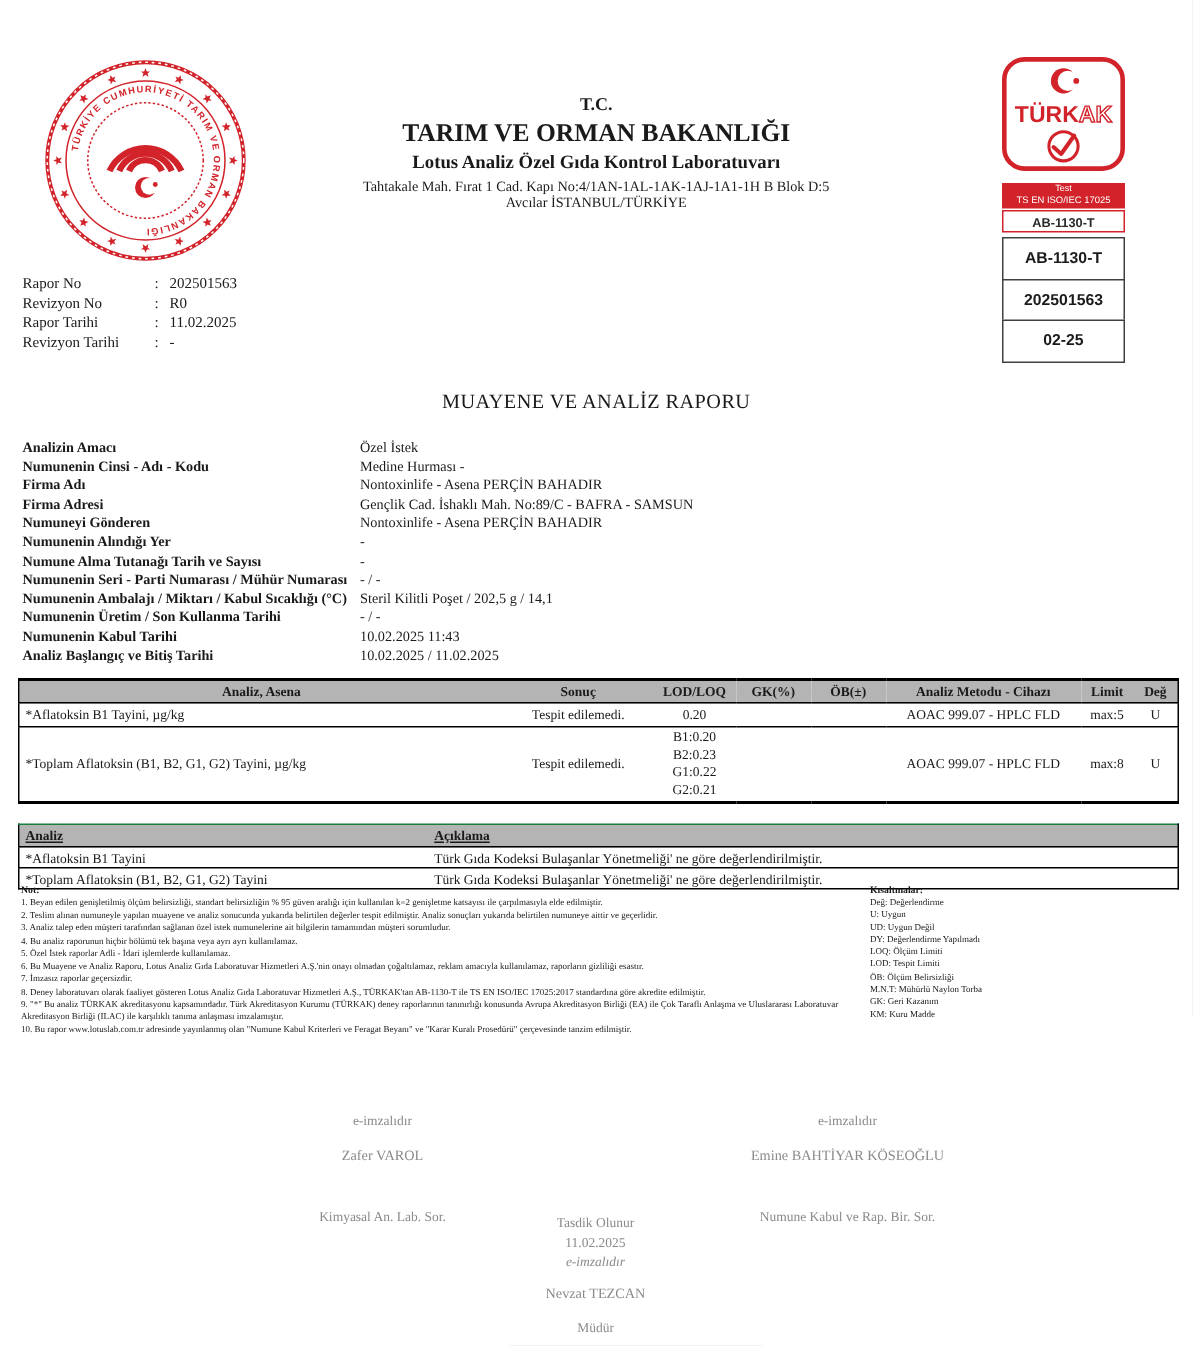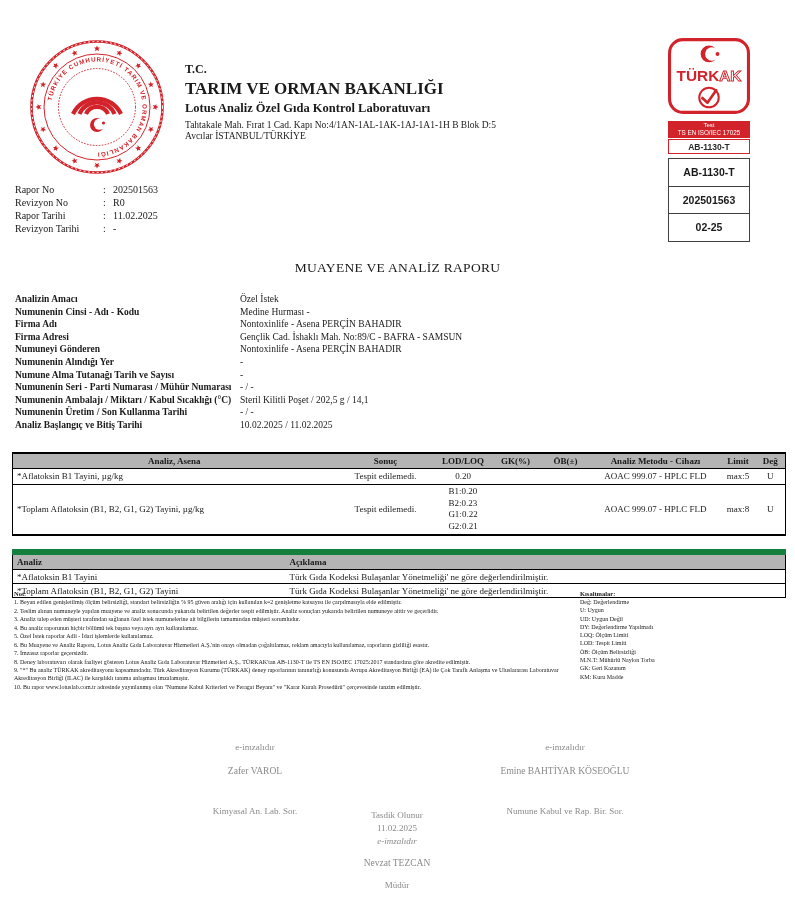--- a/index.html
+++ b/index.html
@@ -3,21 +3,21 @@
 <meta charset="utf-8">
 <style>
   html,body { margin:0; padding:0; background:#e9e9e9; }
   .page {
     position:relative; width:795px; height:897px; margin:0 auto;
     background:#ffffff; overflow:hidden;
     font-family:"Liberation Serif","DejaVu Serif",serif; color:#1a1a1a;
   }
   
   .seal { position:absolute; left:26px; top:36px; width:142px; height:142px; }
-  .head-center { position:absolute; left:185px; top:62px; width:425px; }
+  .head-center { position:absolute; left:185px; top:62px; width:425px; text-align:center; }
   .hc-tc   { font-size:12px;  font-weight:bold; }
   .hc-min  { font-size:17px;  font-weight:bold; margin-top:2px; }
   .hc-lab  { font-size:12.5px;font-weight:bold; margin-top:2px; }
   .hc-adr1 { font-size:9.5px; margin-top:4px; }
   .hc-adr2 { font-size:9.5px; margin-top:1px; }
   
   .turkak-block { position:absolute; left:668px; top:38px; width:82px; }
   .tk-banner { margin-top:3px; background:#d2232a; color:#fff; text-align:center;
                font-family:"Liberation Sans",sans-serif; padding:1px 0 2px; }
   .tk-banner .l1 { font-size:6px; line-height:7px; }
@@ -50,21 +50,21 @@
                border-bottom:1.2px solid #000; padding:2px 1px; font-size:9px; }
   .rtable td { padding:1.5px 2px; text-align:center; vertical-align:middle; }
   .rtable tr.r1 td { border-bottom:1px solid #000; }
   .rtable tr.r2 td { border-bottom:2px solid #000; }
   .rtable .ta-l { text-align:left; padding-left:4px; }
   .rtable .pre { white-space:pre-line; line-height:11.5px; }
   .rtable, .rtable th:first-child, .rtable td:first-child { border-left:1.5px solid #000; }
   .rtable th:last-child, .rtable td:last-child { border-right:1.5px solid #000; }
   .etable { position:absolute; left:12px; top:549px; width:773px; font-size:9px; }
   .etable th { background:#b4b4b4; font-weight:bold; text-align:left; padding:2px 4px;
-               border-top:6px solid #15803d; border-bottom:1.2px solid #000; }
+               border-top:1px solid #15803d; border-bottom:1.2px solid #000;text-decoration:underline; }
   .etable td { padding:1.5px 4px; border-bottom:1px solid #000; }
   .etable tr:last-child td { border-bottom:1.8px solid #000; }
   .etable, .etable th:first-child, .etable td:first-child { border-left:1.5px solid #000; }
   .etable th:last-child, .etable td:last-child { border-right:1.5px solid #000; }
   
   .notes { position:absolute; left:14px; top:590px; width:558px; }
   .notes-title { font-size:6.5px; font-weight:bold; margin-bottom:1px; }
   .note-item { font-size:6px; line-height:8px; margin-bottom:0.5px; }
   .abbr { position:absolute; left:580px; top:590px; width:205px; }
   .abbr-title { font-size:6.5px; font-weight:bold; margin-bottom:1px; }
@@ -226,20 +226,24 @@
     </div>
     <div class="field-row">
       <span class="field-label">Numunenin Ambalajı / Miktarı / Kabul Sıcaklığı (°C)</span>
       <span class="field-value">Steril Kilitli Poşet / 202,5 g / 14,1</span>
     </div>
     <div class="field-row">
       <span class="field-label">Numunenin Üretim / Son Kullanma Tarihi</span>
       <span class="field-value">- / -</span>
     </div>
     <div class="field-row">
+      <span class="field-label">Numunenin Kabul Tarihi</span>
+      <span class="field-value">10.02.2025 11:43</span>
+    </div>
+    <div class="field-row">
       <span class="field-label">Analiz Başlangıç ve Bitiş Tarihi</span>
       <span class="field-value">10.02.2025 / 11.02.2025</span>
     </div>
   </div>
 
   <table class="rtable">
     <colgroup>
       <col style="width:323px">
         <col style="width:100px">
         <col style="width:55px">

